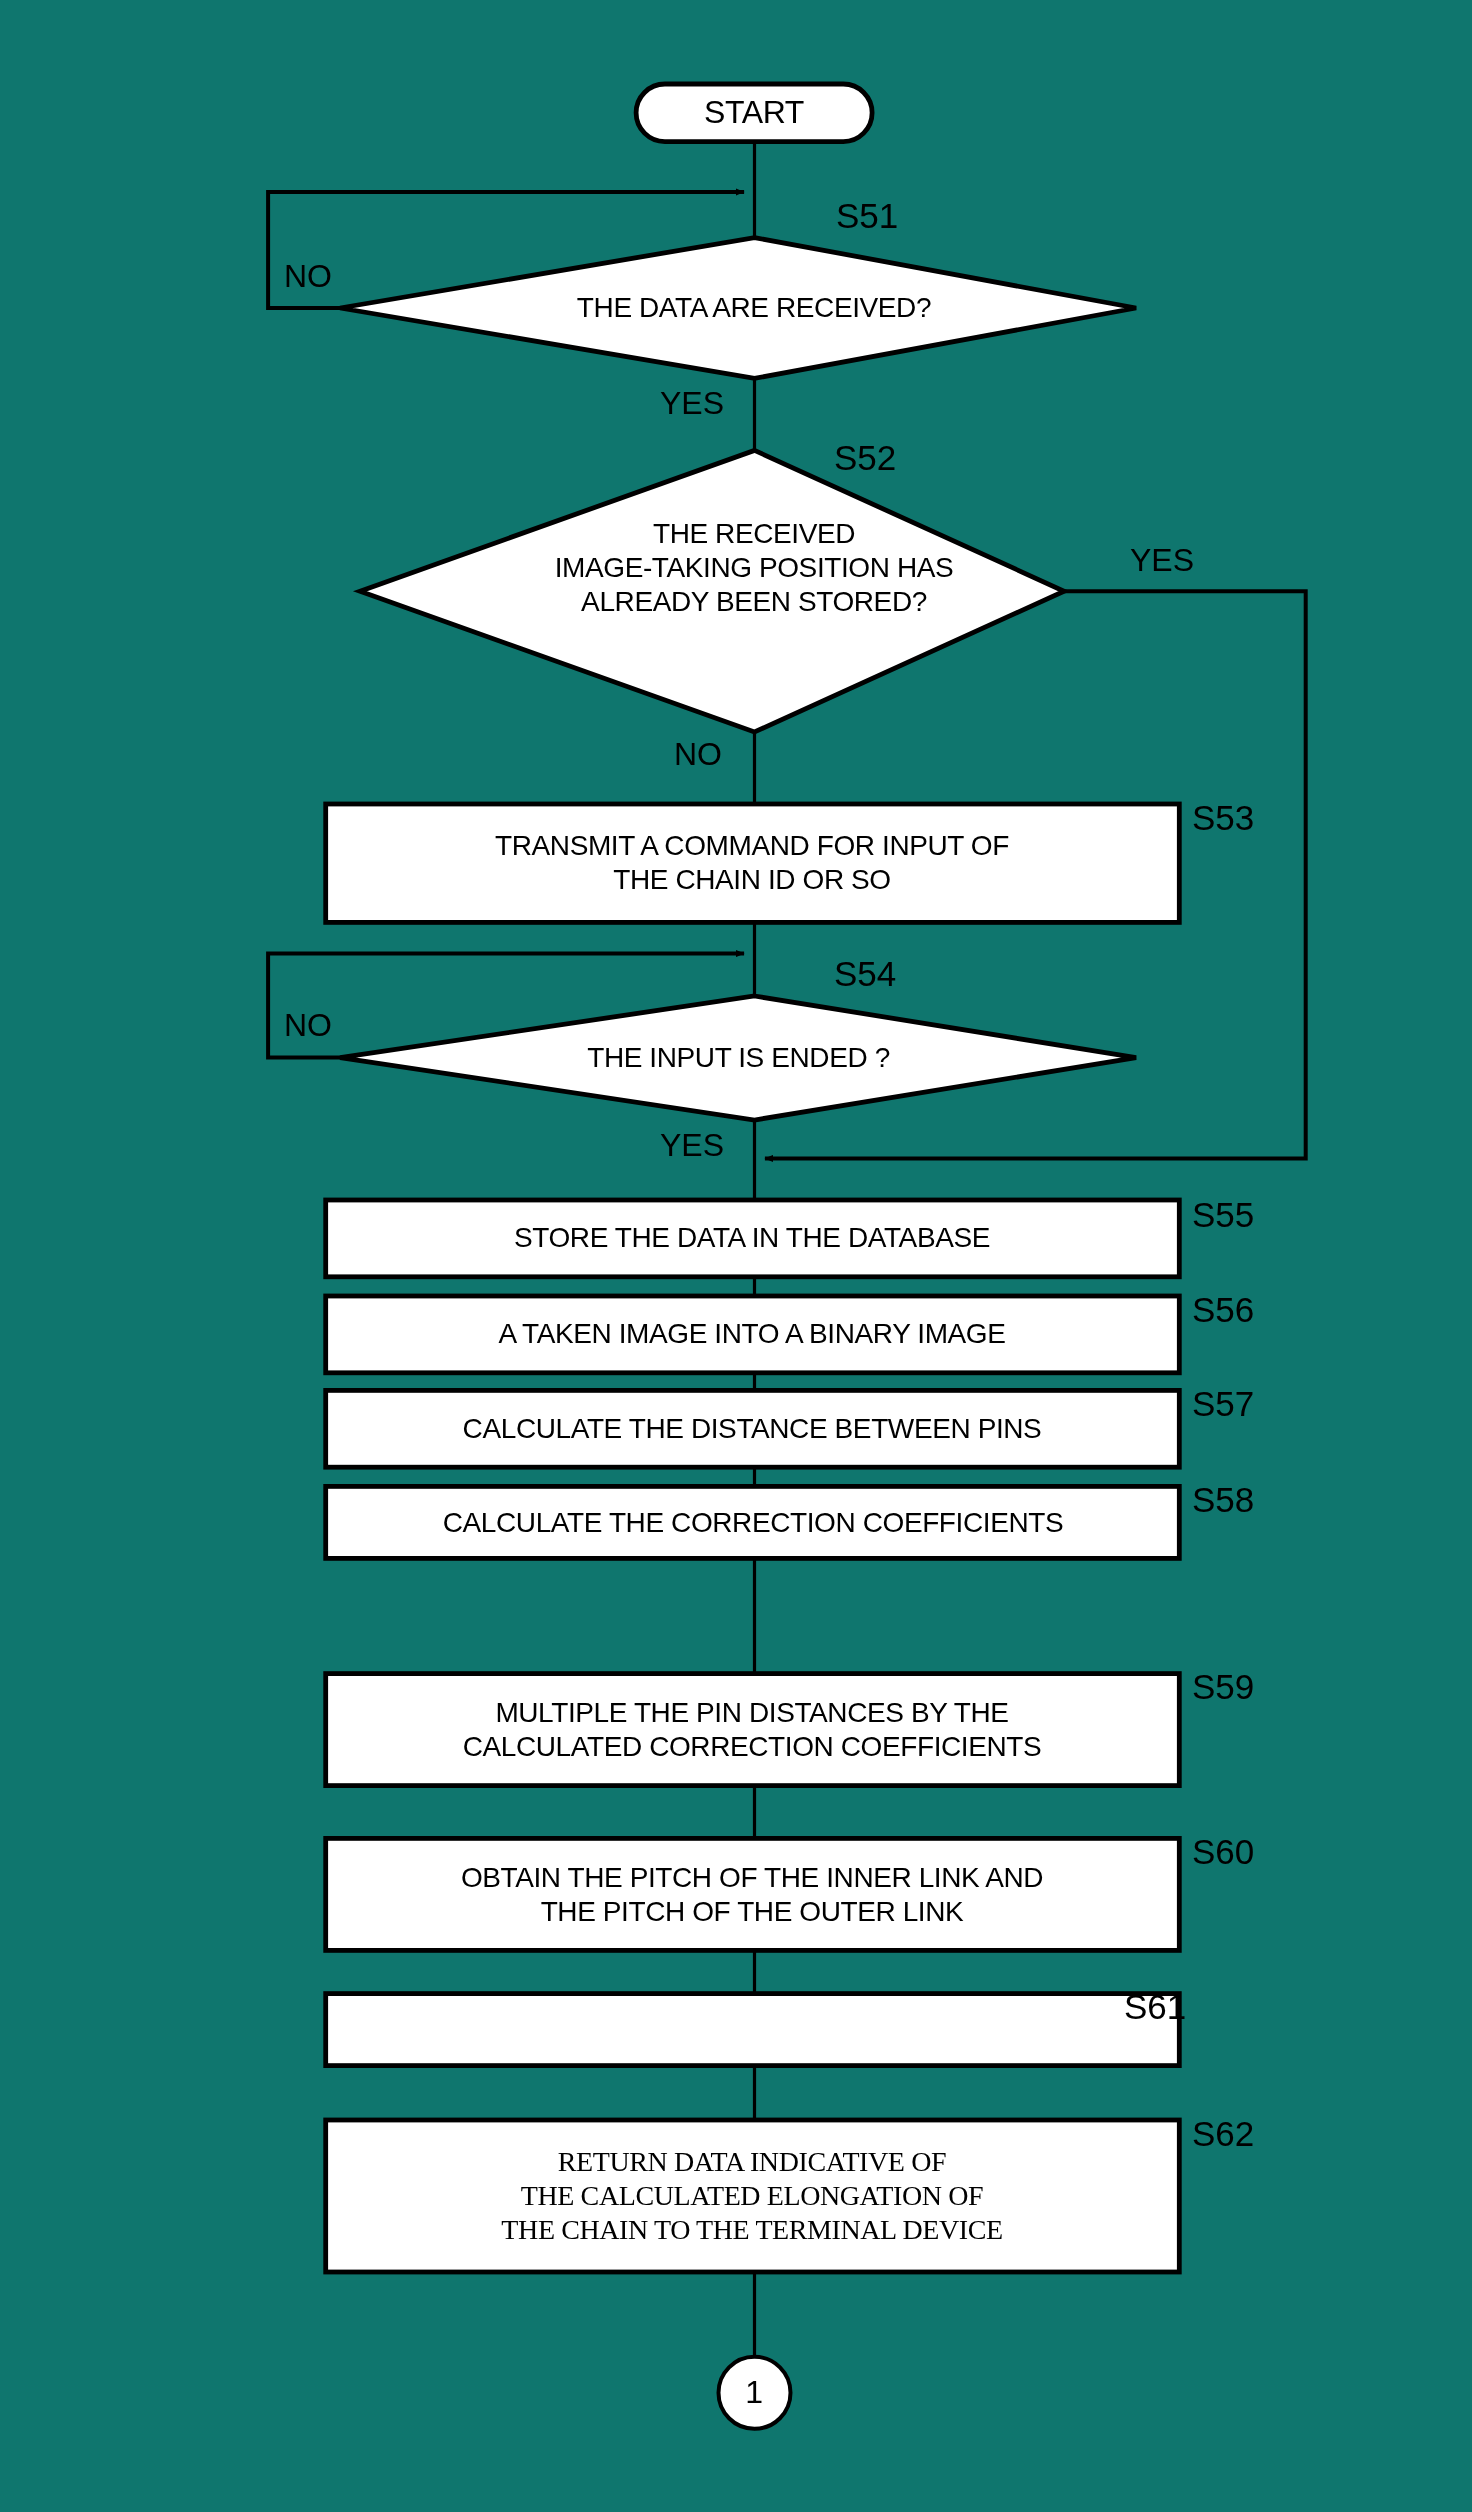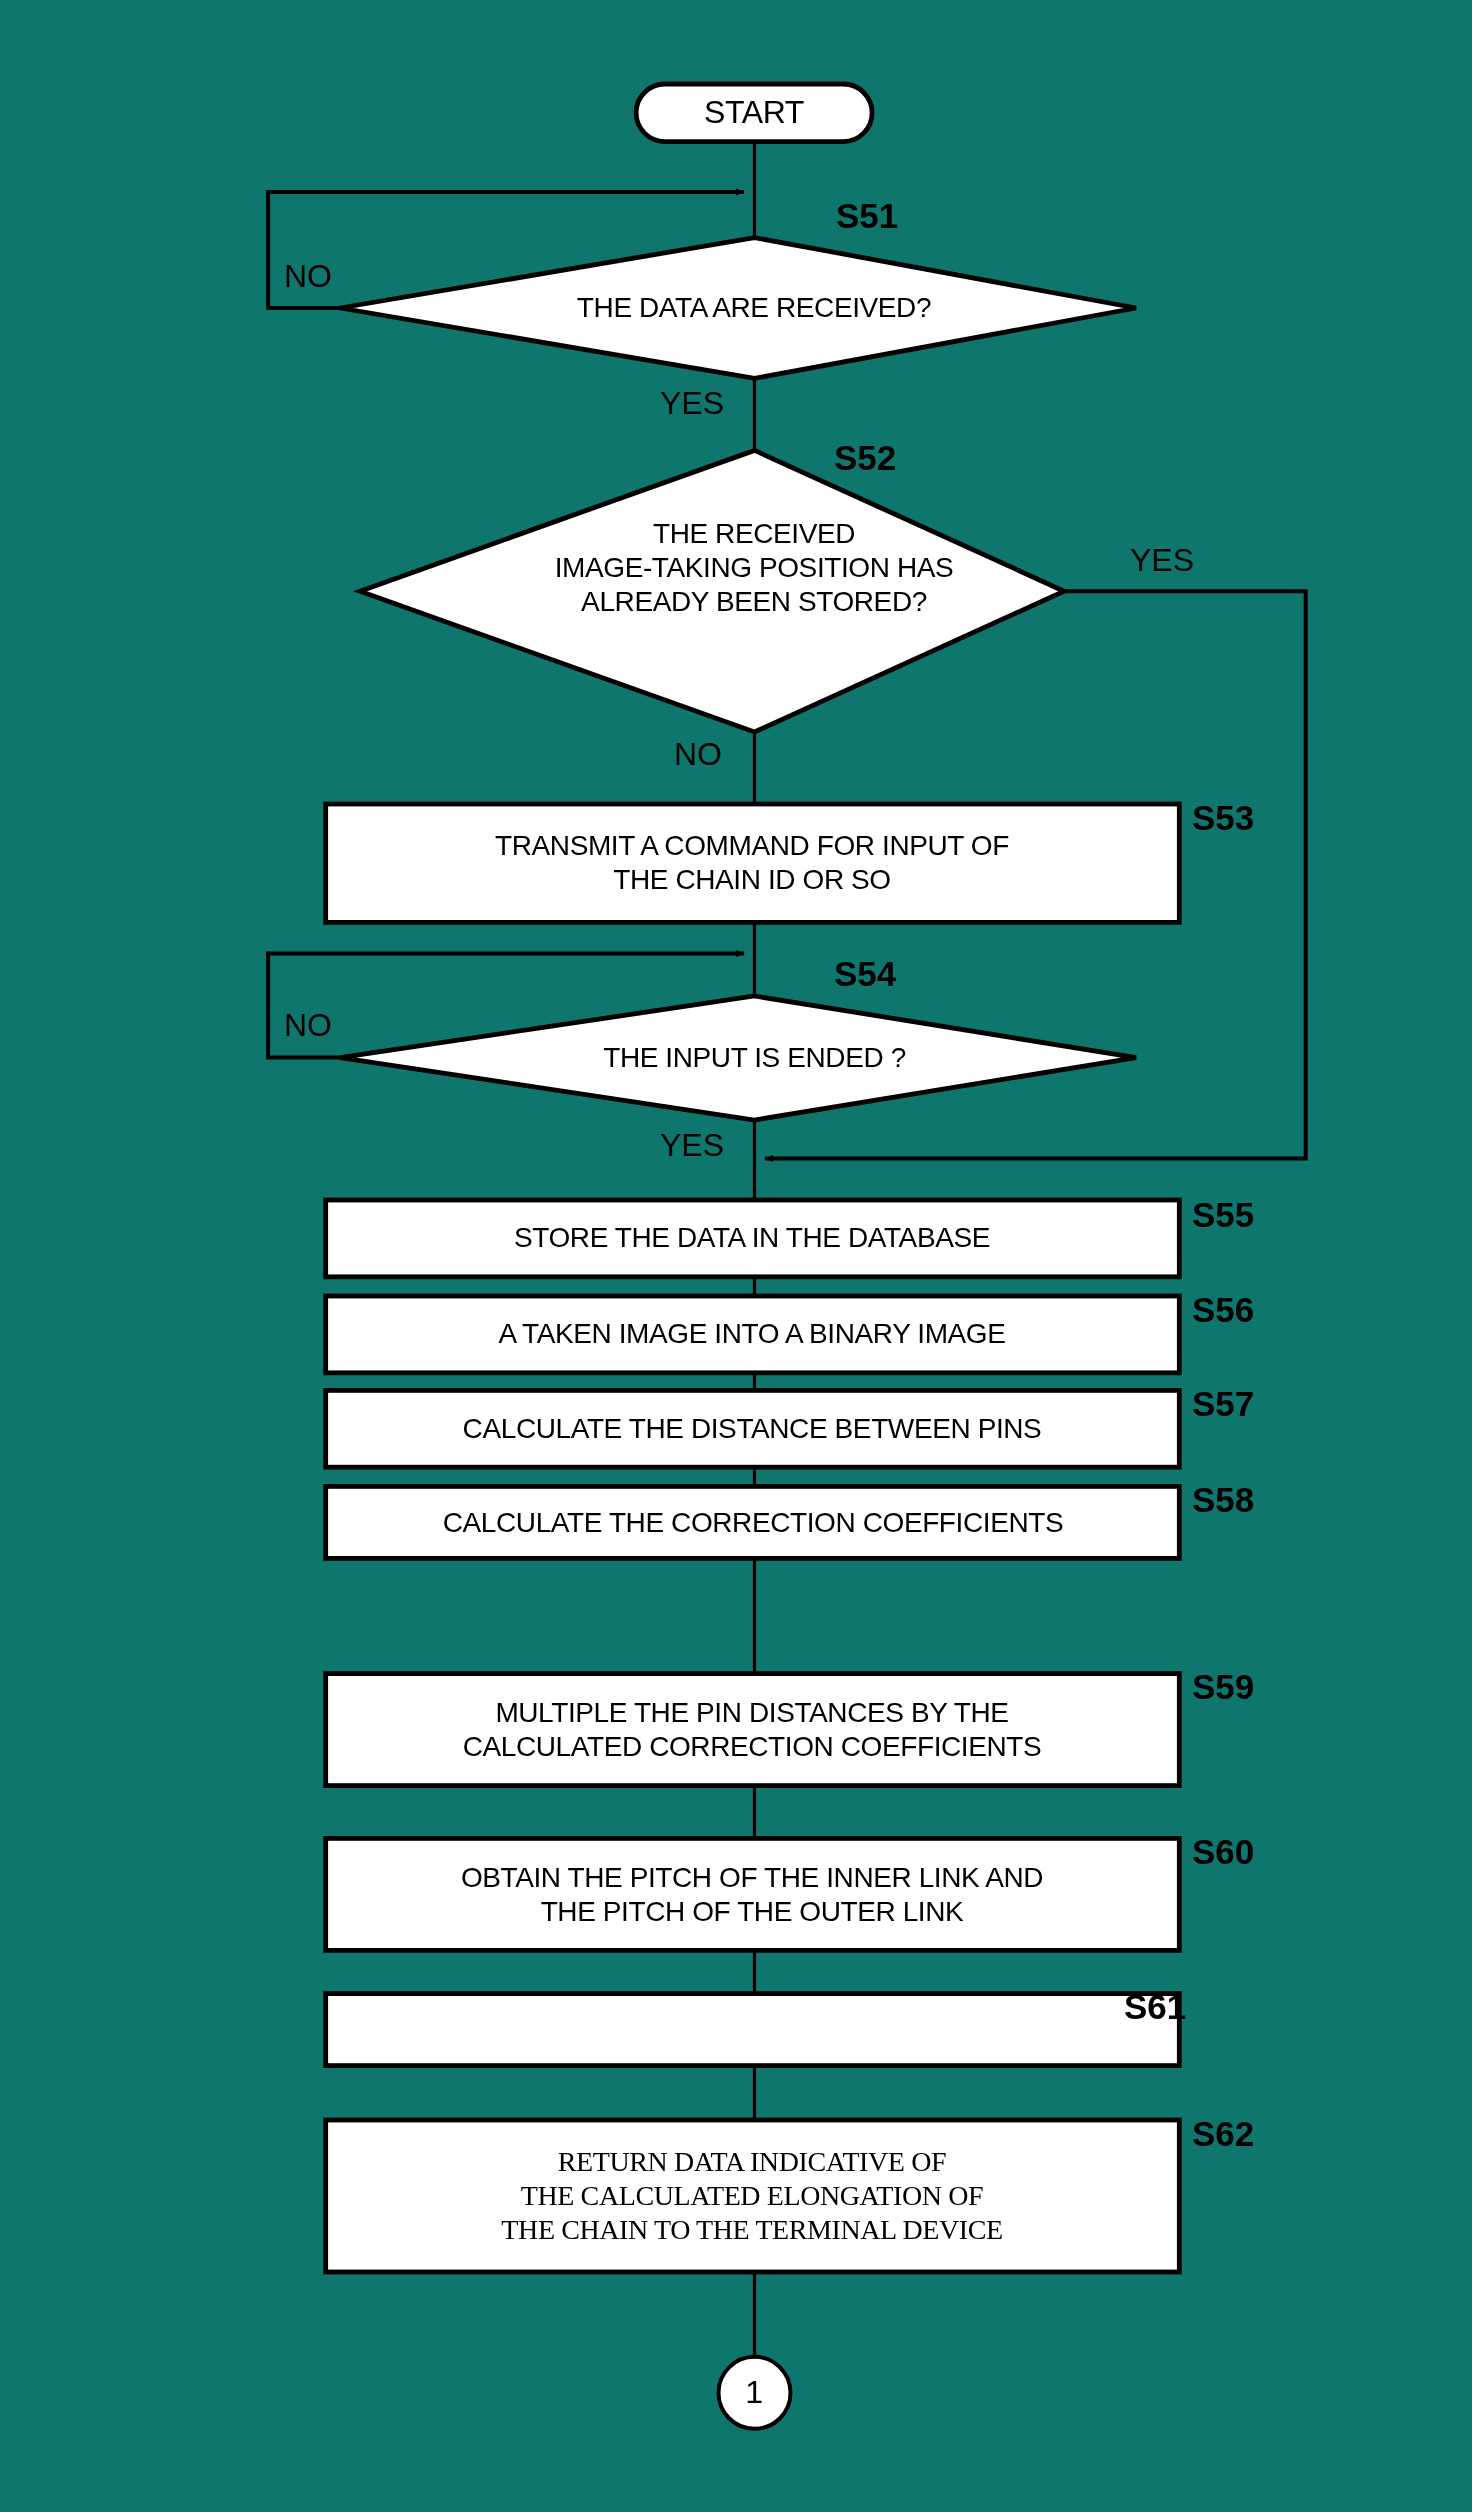--- a/index.html
+++ b/index.html
@@ -46,21 +46,21 @@
     font-size: 28px;
   }
   .terminal-text {
     font-size: 32px;
   }
   .step-label {
     position: absolute;
     color: #000000;
     font-family: "Liberation Sans", sans-serif;
     font-size: 35px;
-    font-weight: bold;
+    font-weight: normal;
     letter-spacing: 0px;
     white-space: nowrap;
   }
   .branch-label {
     position: absolute;
     color: #000000;
     font-family: "Liberation Sans", sans-serif;
     font-size: 32px;
     white-space: nowrap;
   }
@@ -144,21 +144,21 @@
 IMAGE-TAKING POSITION HAS
 ALREADY BEEN STORED?</div>
   <div class="step-label" style="left:834px; top:438px;">S52</div>
   <div class="branch-label" style="left:1130px; top:542px;">YES</div>
   <div class="branch-label" style="left:674px; top:736px;">NO</div>
 
   <div class="node-text box-text" style="left:336px; top:804px; width:832px; height:118px;">TRANSMIT A COMMAND FOR INPUT OF
 THE CHAIN ID OR SO</div>
   <div class="step-label" style="left:1192px; top:798px;">S53</div>
 
-  <div class="node-text diamond-text" style="left:468px; top:1032px; width:573px; height:53px;text-align:center;">THE INPUT IS ENDED ?</div>
+  <div class="node-text diamond-text" style="left:452px; top:1032px; width:573px; height:53px;text-align:center;">THE INPUT IS ENDED ?</div>
   <div class="step-label" style="left:834px; top:954px;">S54</div>
   <div class="branch-label" style="left:284px; top:1007px;">NO</div>
   <div class="branch-label" style="left:660px; top:1127px;">YES</div>
 
   <div class="node-text box-text" style="left:336px; top:1200px; width:832px; height:77px;">STORE THE DATA IN THE DATABASE</div>
   <div class="step-label" style="left:1192px; top:1195px;">S55</div>
 
   <div class="node-text box-text" style="left:336px; top:1296px; width:832px; height:77px;">A TAKEN IMAGE INTO A BINARY IMAGE</div>
   <div class="step-label" style="left:1192px; top:1290px;">S56</div>
 

